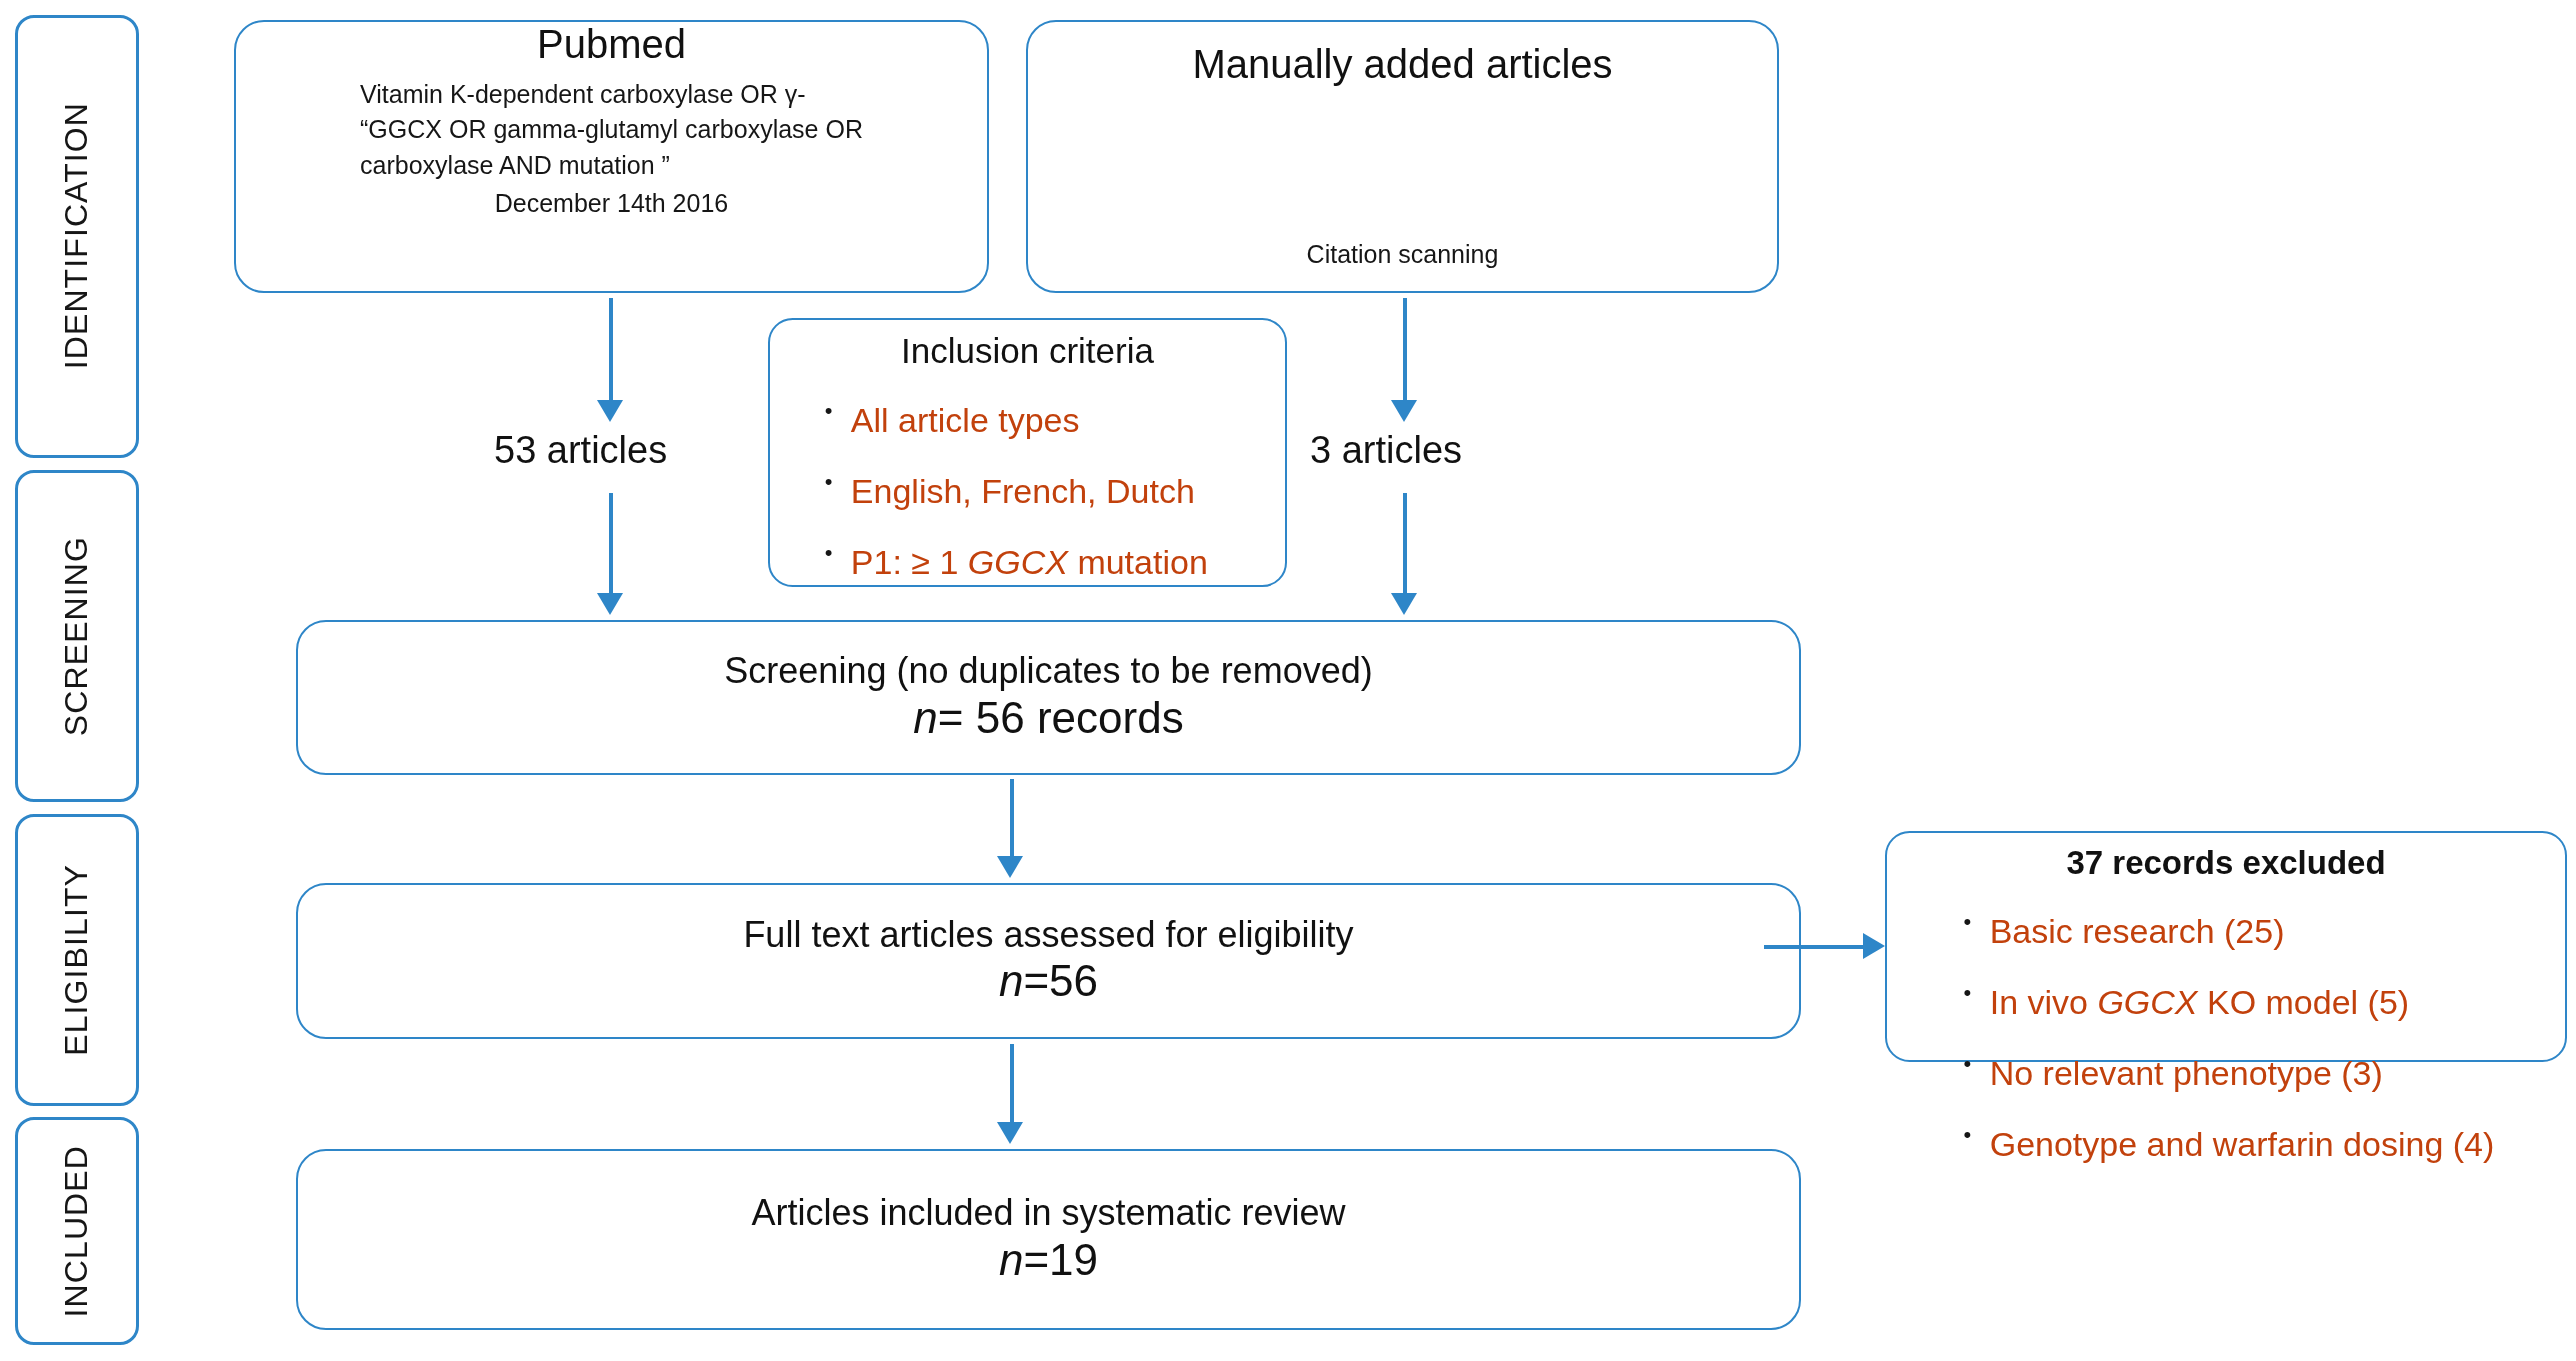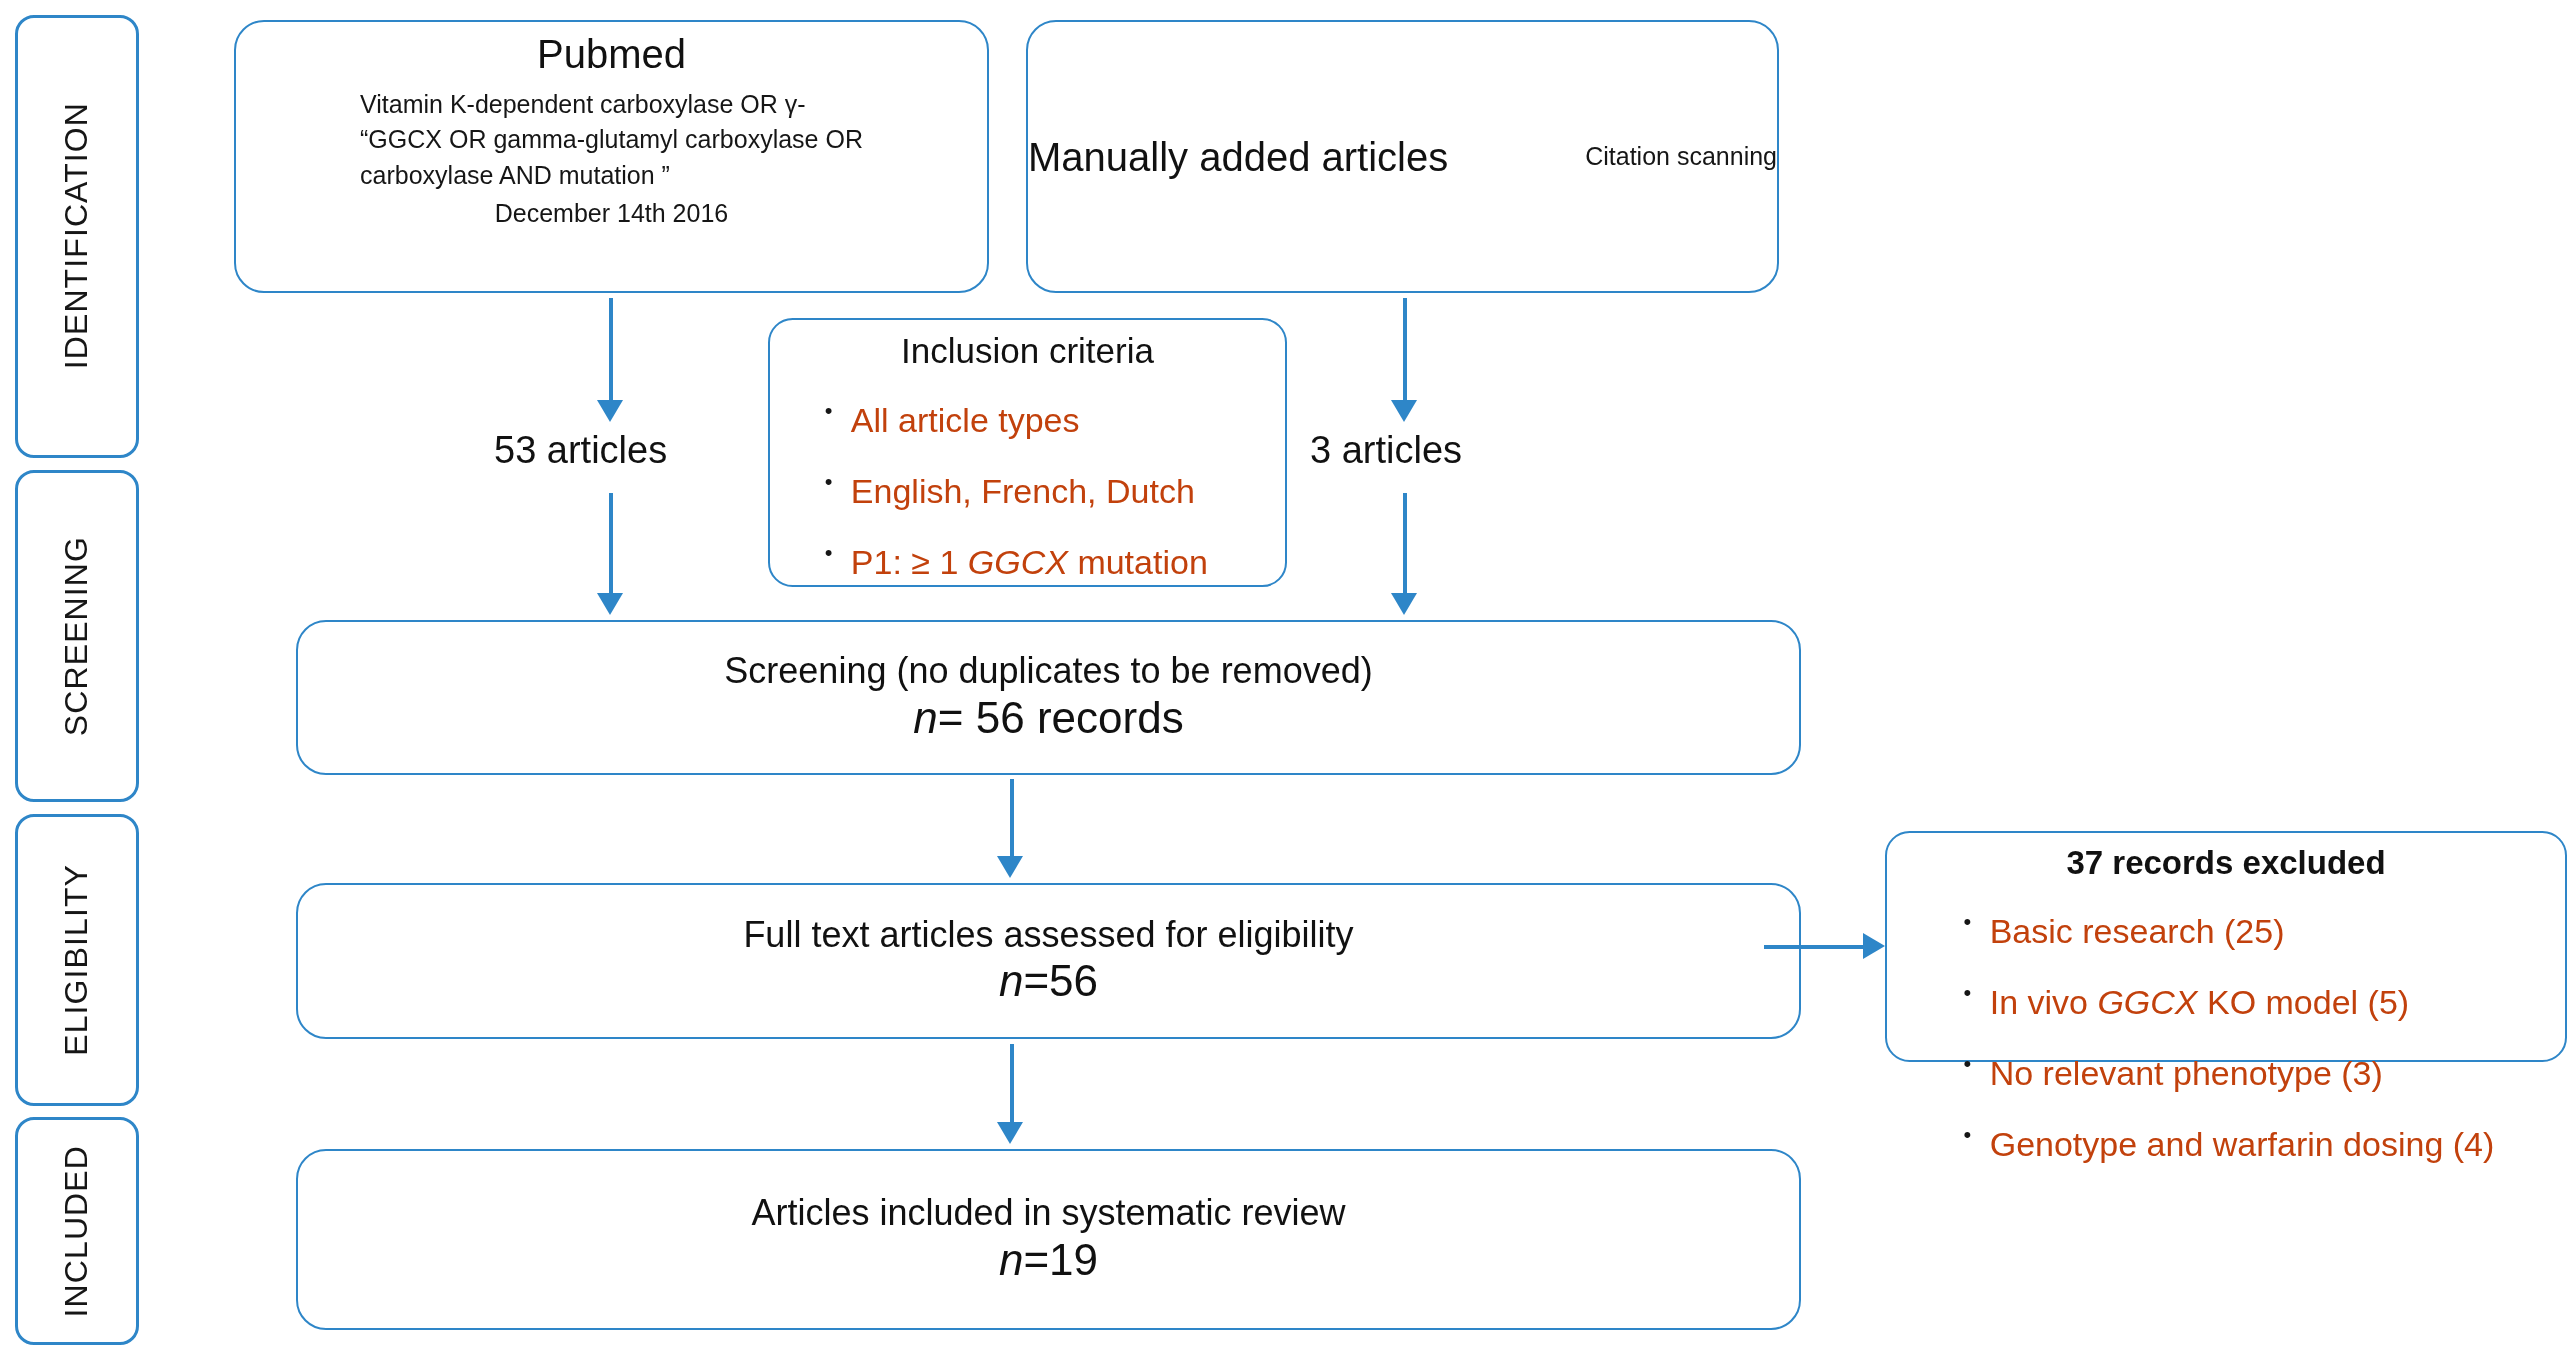--- a/index.html
+++ b/index.html
@@ -78,32 +78,32 @@
   }
   .nline i { font-style: italic; }
 
   
   .pubmed-inner {
     display: flex;
     flex-direction: column;
     align-items: center;
     justify-content: flex-start;
     height: 100%;
-    padding-top: 10px;
     box-sizing: border-box;
   }
   .pubmed-query {
     margin-top: 10px;
     max-width: 636px;
   }
   .pubmed-date { margin-top: 2.9px; }
 
   
   .manual-inner {
     display: flex;
+    flex-direction: column;
     align-items: center;
     justify-content: space-between;
     height: 100%;
     padding: 20px 0 19px 0;
     box-sizing: border-box;
   }
 
   
   .bullets {
     list-style: none;

